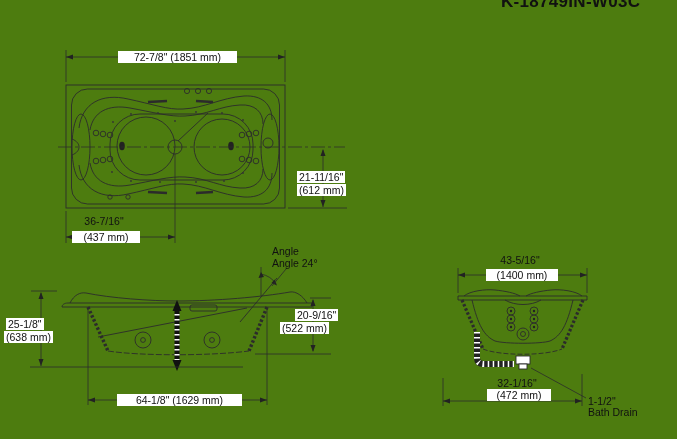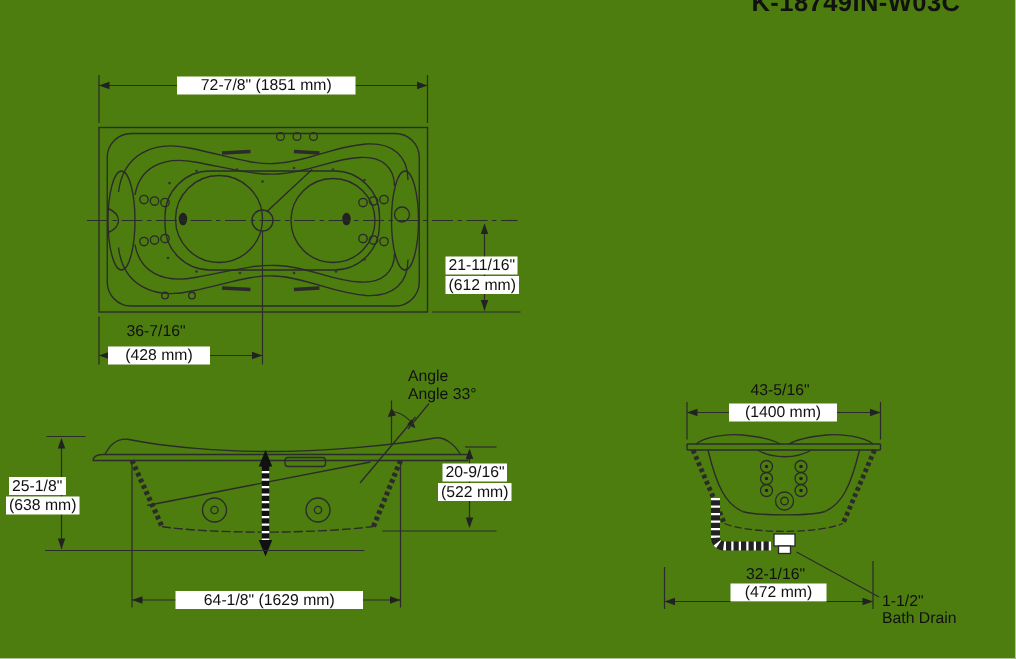--- a/index.html
+++ b/index.html
@@ -215,30 +215,30 @@
     </g>
   </svg>
 
   <div class="txtlayer">
     <div class="lbl ctr bg" style="left:118px;top:51px;width:115px;">72-7/8" (1851 mm)</div>
 
     <div class="lbl bg" style="left:297px;top:171px;">21-11/16"</div>
     <div class="lbl bg" style="left:297px;top:184px;">(612 mm)</div>
 
     <div class="lbl ctr" style="left:76px;top:215px;width:56px;">36-7/16"</div>
-    <div class="lbl ctr bg" style="left:72px;top:231px;width:64px;">(428 mm)</div>
+    <div class="lbl ctr bg" style="left:72px;top:231px;width:64px;">(437 mm)</div>
 
     <div class="lbl bg" style="left:6px;top:318px;">25-1/8"</div>
     <div class="lbl bg" style="left:4px;top:331px;">(638 mm)</div>
 
     <div class="lbl" style="left:272px;top:245px;">Angle</div>
-    <div class="lbl" style="left:272px;top:257px;">Angle 33°</div>
+    <div class="lbl" style="left:272px;top:257px;">Angle 24°</div>
 
     <div class="lbl bg" style="left:295px;top:309px;">20-9/16"</div>
-    <div class="lbl bg" style="left:292px;top:322px;">(522 mm)</div>
+    <div class="lbl bg" style="left:280px;top:322px;">(522 mm)</div>
 
     <div class="lbl ctr bg" style="left:117px;top:394px;width:121px;">64-1/8" (1629 mm)</div>
 
     <div class="lbl ctr" style="left:492px;top:254px;width:56px;">43-5/16"</div>
     <div class="lbl ctr bg" style="left:486px;top:269px;width:68px;">(1400 mm)</div>
 
     <div class="lbl ctr" style="left:489px;top:377px;width:56px;">32-1/16"</div>
     <div class="lbl ctr bg" style="left:487px;top:389px;width:60px;">(472 mm)</div>
 
     <div class="lbl" style="left:588px;top:395px;">1-1/2"</div>

